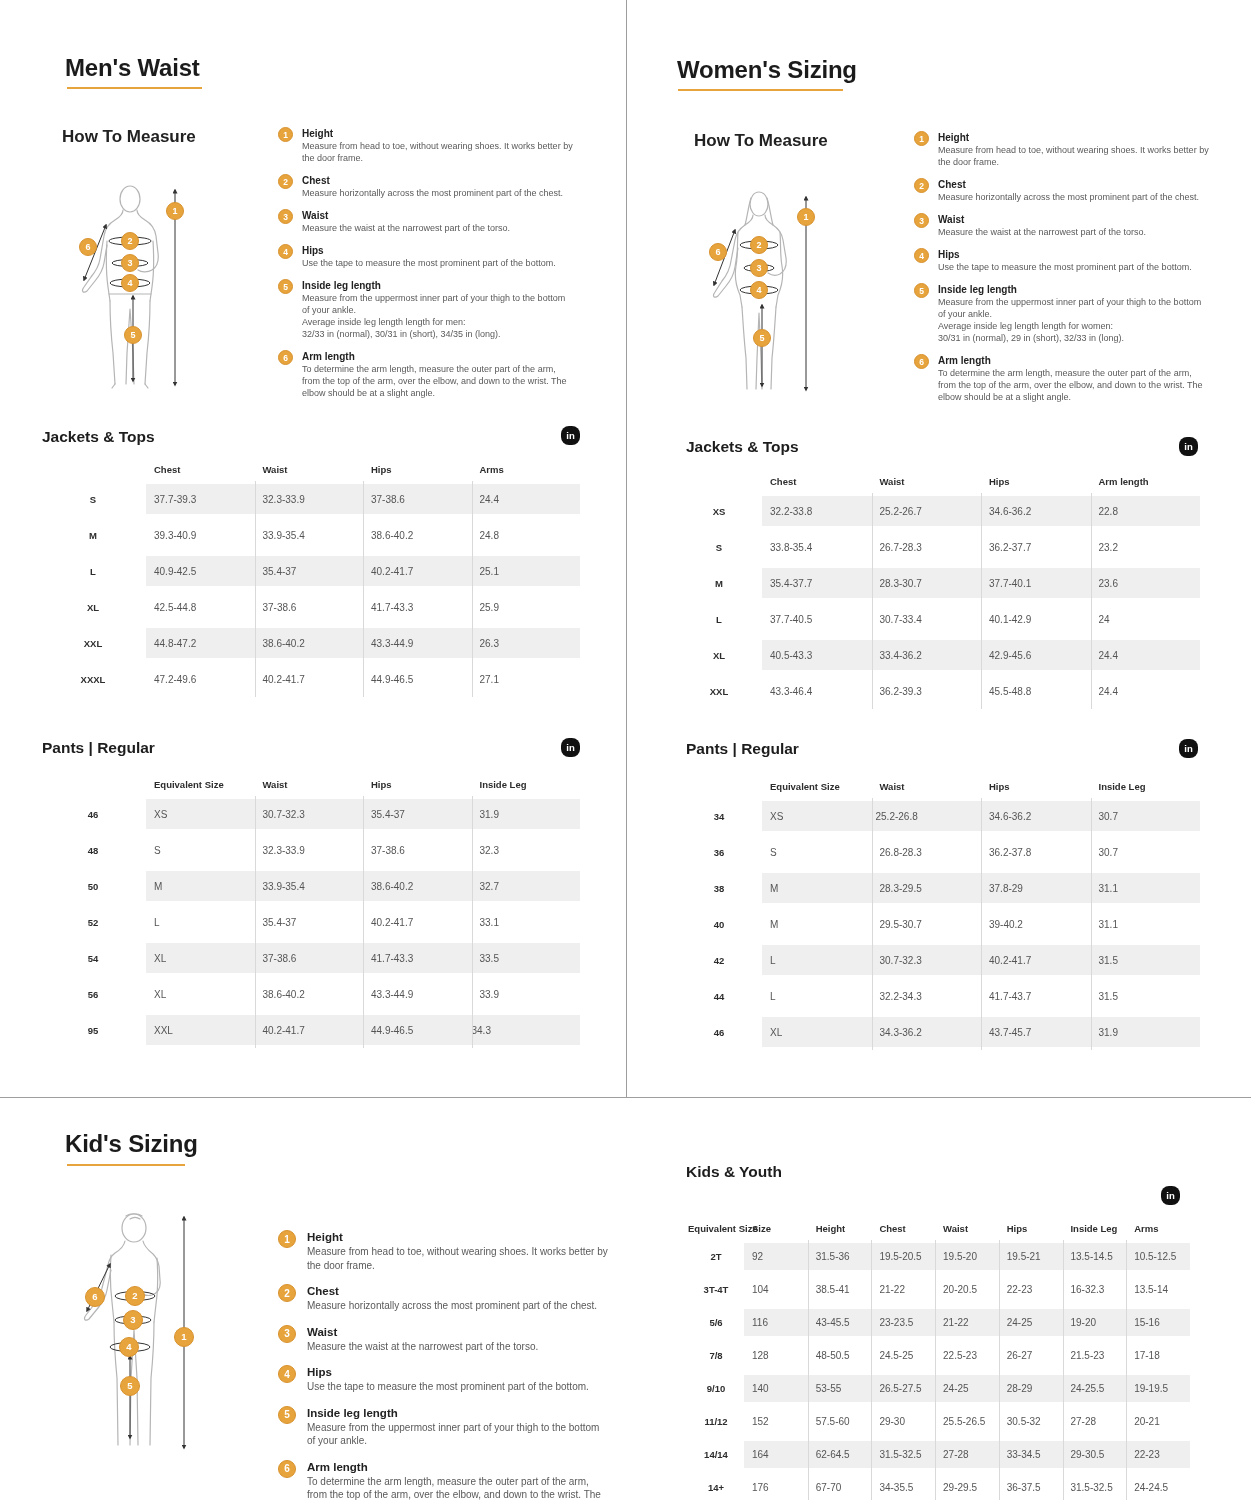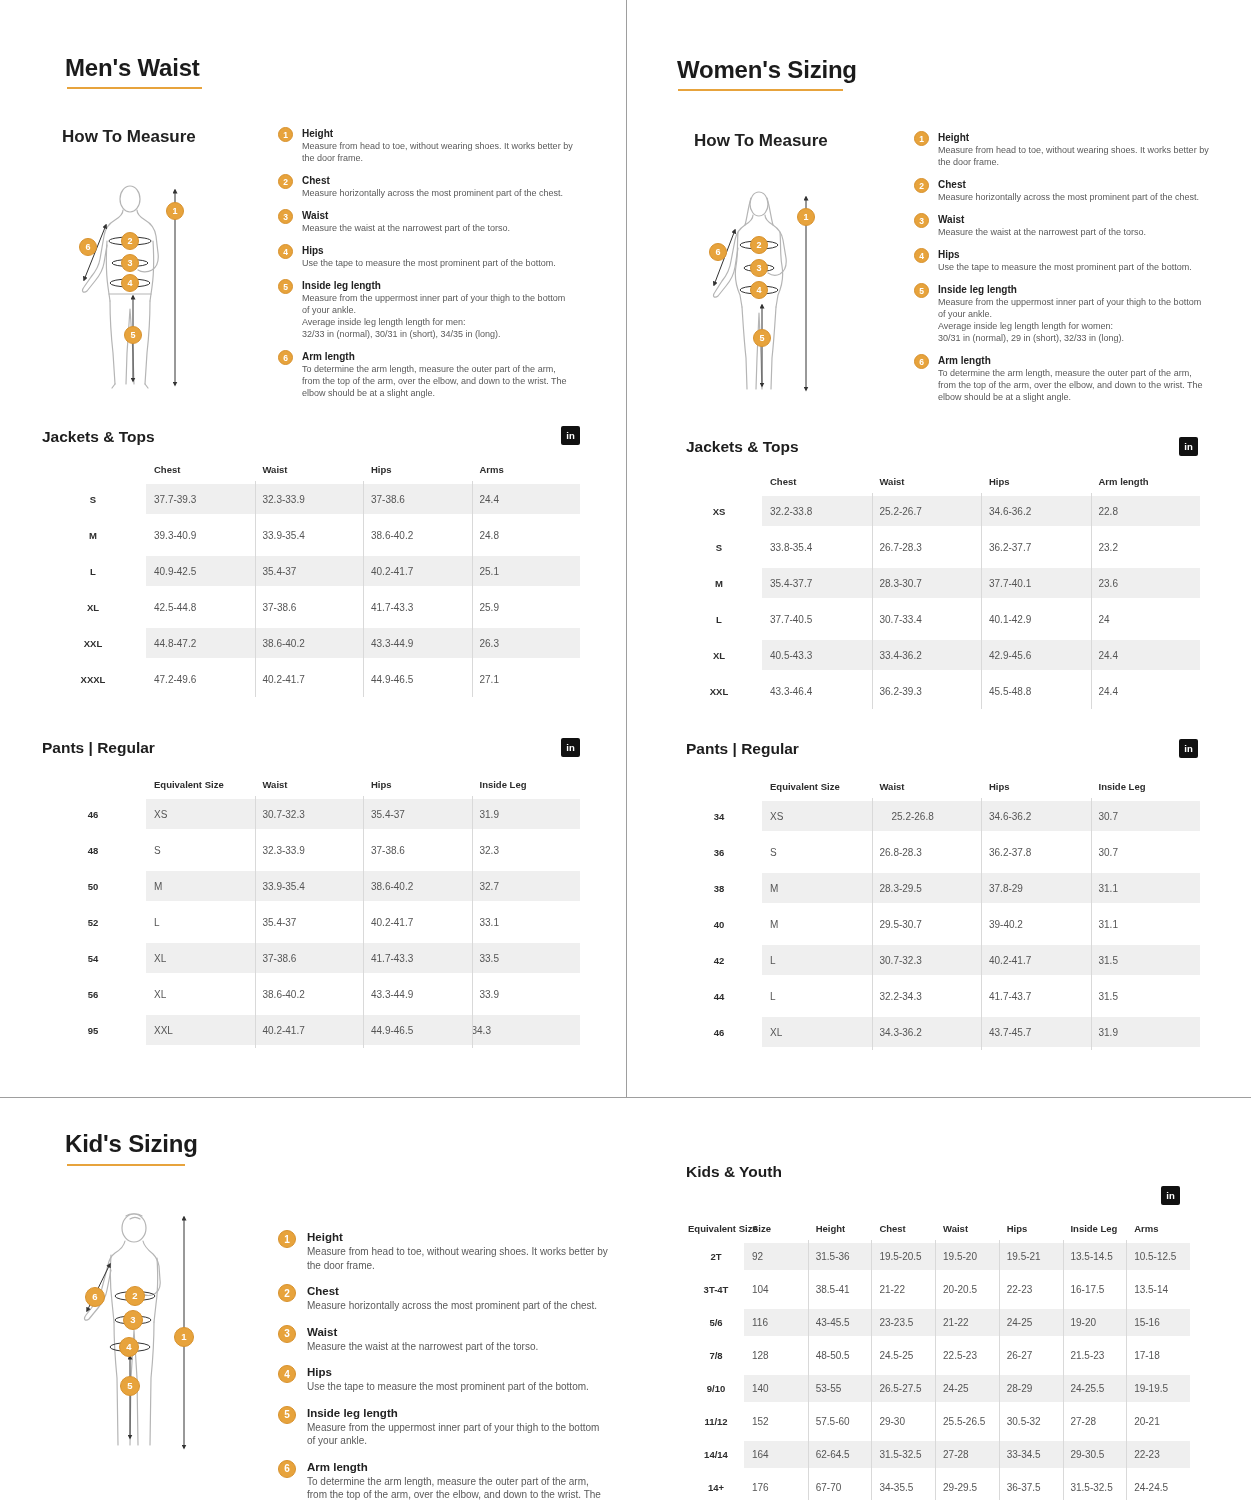--- a/index.html
+++ b/index.html
@@ -4,21 +4,21 @@
 <style>
   html,body{margin:0;padding:0;background:#fff;}
   .page{position:relative;width:1251px;height:1500px;background:#ffffff;overflow:hidden;
         font-family:"Liberation Sans",sans-serif;color:#222;}
   .main-title{position:absolute;margin:0;font-size:24px;font-weight:700;color:#1b1b1b;
               letter-spacing:-0.2px;white-space:nowrap;line-height:28px;}
   .t-underline{position:absolute;height:2px;background:#E7A33C;}
   .htm{position:absolute;margin:0;font-size:17px;font-weight:700;color:#222;white-space:nowrap;}
   .sec-h{position:absolute;margin:0;font-size:15.5px;font-weight:700;color:#1d1d1d;white-space:nowrap;line-height:17px;}
   .unit-badge{position:absolute;width:19px;height:19px;background:#111;color:#fff;font-size:9.5px;
-              font-weight:700;display:flex;align-items:center;justify-content:center;border-radius:2px;cursor:pointer;}
+              font-weight:700;display:flex;align-items:center;justify-content:center;border-radius:8px;cursor:pointer;}
   .vdiv{position:absolute;left:626px;top:0;width:1px;height:1097px;background:#9e9e9e;}
   .hdiv{position:absolute;left:0;top:1097px;width:1251px;height:1px;background:#9e9e9e;}
   .figure{position:absolute;}
   .mlist{position:absolute;}
   .m-item{display:flex;margin-bottom:10px;}
   .m-num{flex:none;width:15px;height:15px;border-radius:50%;background:#E7A33C;border:1px solid #d8922e;
          color:#fff;font-size:8.5px;font-weight:700;display:flex;align-items:center;justify-content:center;
          margin-right:9px;box-sizing:border-box;}
   .m-title{font-size:10px;font-weight:700;color:#222;line-height:13px;}
   .m-desc{font-size:9px;color:#5a5a5a;line-height:12px;white-space:pre;}
@@ -459,21 +459,21 @@
         <span class="t-lh" style="width:86px"></span>
         <span class="t-h" style="width:109.5px;padding-left:8px">Equivalent Size</span>
         <span class="t-h" style="width:109.5px;padding-left:8px">Waist</span>
         <span class="t-h" style="width:109.5px;padding-left:8px">Hips</span>
         <span class="t-h" style="width:109.5px;padding-left:8px">Inside Leg</span>
       </div>
       <div class="t-row" style="height:36px">
         <span class="t-label" style="width:86px">34</span>
         <span class="t-stripe gray" style="width:438px">
           <span class="t-c" style="width:109.5px;padding-left:8px">XS</span>
-          <span class="t-c" style="width:109.5px;padding-left:20px">25.2-26.8</span>
+          <span class="t-c" style="width:109.5px;padding-left:4px">25.2-26.8</span>
           <span class="t-c" style="width:109.5px;padding-left:8px">34.6-36.2</span>
           <span class="t-c" style="width:109.5px;padding-left:8px">30.7</span>
         </span>
       </div>
       <div class="t-row" style="height:36px">
         <span class="t-label" style="width:86px">36</span>
         <span class="t-stripe " style="width:438px">
           <span class="t-c" style="width:109.5px;padding-left:8px">S</span>
           <span class="t-c" style="width:109.5px;padding-left:8px">26.8-28.3</span>
           <span class="t-c" style="width:109.5px;padding-left:8px">36.2-37.8</span>
@@ -648,21 +648,21 @@
         </span>
       </div>
       <div class="t-row" style="height:33px">
         <span class="t-label" style="width:56px">3T-4T</span>
         <span class="t-stripe " style="width:445.90000000000003px">
           <span class="t-c" style="width:63.7px;padding-left:8px">104</span>
           <span class="t-c" style="width:63.7px;padding-left:8px">38.5-41</span>
           <span class="t-c" style="width:63.7px;padding-left:8px">21-22</span>
           <span class="t-c" style="width:63.7px;padding-left:8px">20-20.5</span>
           <span class="t-c" style="width:63.7px;padding-left:8px">22-23</span>
-          <span class="t-c" style="width:63.7px;padding-left:8px">16-17.5</span>
+          <span class="t-c" style="width:63.7px;padding-left:8px">16-32.3</span>
           <span class="t-c" style="width:63.7px;padding-left:8px">13.5-14</span>
         </span>
       </div>
       <div class="t-row" style="height:33px">
         <span class="t-label" style="width:56px">5/6</span>
         <span class="t-stripe gray" style="width:445.90000000000003px">
           <span class="t-c" style="width:63.7px;padding-left:8px">116</span>
           <span class="t-c" style="width:63.7px;padding-left:8px">43-45.5</span>
           <span class="t-c" style="width:63.7px;padding-left:8px">23-23.5</span>
           <span class="t-c" style="width:63.7px;padding-left:8px">21-22</span>

